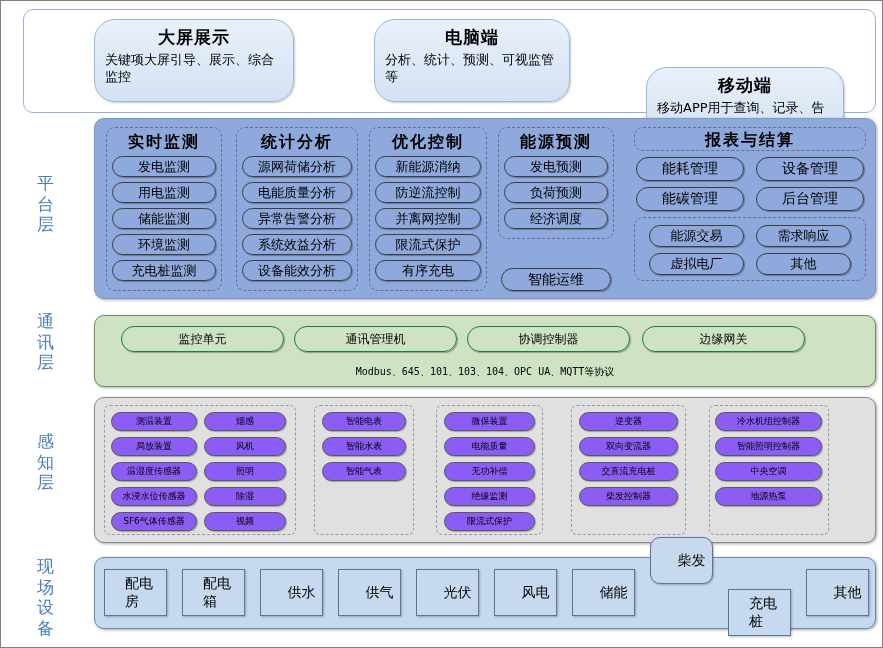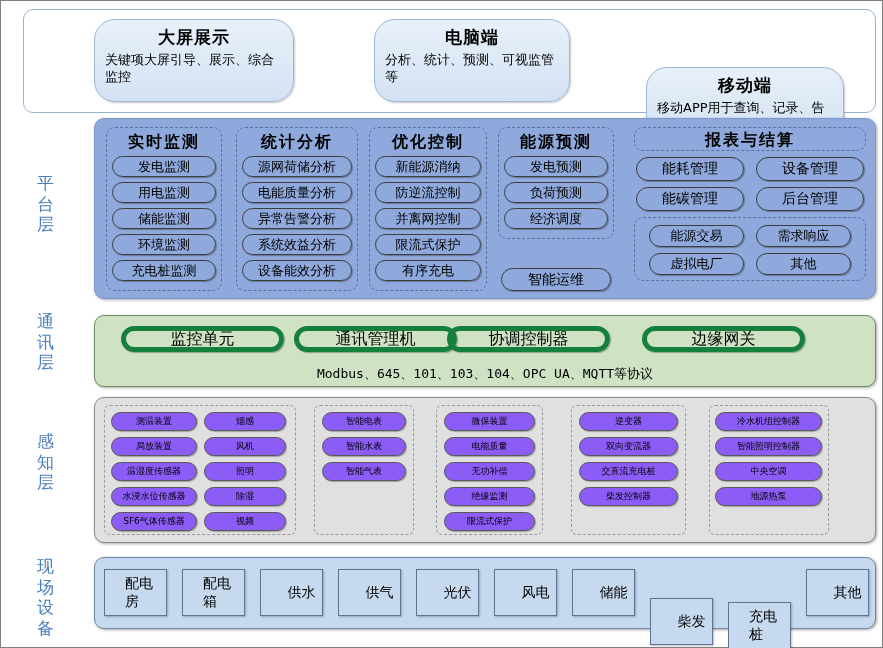--- a/index.html
+++ b/index.html
@@ -118,34 +118,34 @@
   
   .rp-row { display:flex; gap:12px; justify-content:center; margin-bottom:6px; }
   .rp-row .pill { width: 108px; height: 24px; font-size: 14px; }
   .rp-sub { border: 1px dashed #5a6f9a; border-radius:9px; padding:7px 9px 3px 9px; }
   .rp-sub .rp-row .pill { width: 95px; height: 22px; font-size: 13px; }
 
   
   .comm-pill {
     position: absolute;
     height: 26px;
-    border: 5px solid #15803d;
+    border: 1px solid #15803d;
     border-radius: 14px;
     background: transparent;
     display:flex; align-items:center; justify-content:center;
-    font-size: 16px;
+    font-size: 12px;
     color:#000;
     font-family: Liberation Mono, monospace;
     box-shadow: 1px 1px 1px rgba(0,0,0,.3);
   }
   .comm-proto {
     position: absolute;
     width: 100%;
     text-align: center;
-    font-size: 13px;
+    font-size: 10px;
     color: #000;
     font-family: "DejaVu Sans Mono", "Liberation Mono", monospace;
   }
 
   
   .sgroup {
     position: absolute;
     border: 1px dashed #9a9a9a;
     border-radius: 6px;
   }
@@ -283,21 +283,21 @@
       <div class="rp-row" style="margin-bottom:2px;">
         <div class="pill">虚拟电厂</div>
         <div class="pill">其他</div>
       </div>
     </div>
   </div>
 
   <div class="panel panel-comm" style="left:93px; top:314px; width:782px; height:72px;"></div>
   <div class="comm-pill" style="left:120px; top:325px; width:163px;">监控单元</div>
   <div class="comm-pill" style="left:293px; top:325px; width:163px;">通讯管理机</div>
-  <div class="comm-pill" style="left:446px; top:325px; width:163px;">协调控制器</div>
+  <div class="comm-pill" style="left:466px; top:325px; width:163px;">协调控制器</div>
   <div class="comm-pill" style="left:641px; top:325px; width:163px;">边缘网关</div>
   <div class="comm-proto" style="left:93px; top:364px; width:782px;">Modbus、645、101、103、104、OPC UA、MQTT等协议</div>
 
   <div class="panel panel-sense" style="left:93px; top:396px; width:782px; height:146px;"></div>
 
   <div class="sgroup" style="left:103px; top:404px; width:192px; height:130px;"></div>
   <div class="scol" style="left:110px; top:411px; width:86px;">
     <div class="spill">测温装置</div>
     <div class="spill">局放装置</div>
     <div class="spill">温湿度传感器</div>
@@ -345,17 +345,17 @@
   </div>
 
   <div class="panel panel-field" style="left:93px; top:556px; width:782px; height:72px;"></div>
   <div class="fbox" style="left:103px; top:568px;">配电房</div>
   <div class="fbox" style="left:181px; top:568px;">配电箱</div>
   <div class="fbox" style="left:259px; top:568px;">供水</div>
   <div class="fbox" style="left:337px; top:568px;">供气</div>
   <div class="fbox" style="left:415px; top:568px;">光伏</div>
   <div class="fbox" style="left:493px; top:568px;">风电</div>
   <div class="fbox" style="left:571px; top:568px;">储能</div>
-  <div class="fbox" style="left:649px; top:597px;">柴发</div>
-  <div class="fbox" style="left:727px; top:601px;">充电桩</div>
+  <div class="fbox" style="left:649px; top:536px;border-radius:10px;">柴发</div>
+  <div class="fbox" style="left:727px; top:588px;">充电桩</div>
   <div class="fbox" style="left:805px; top:568px;">其他</div>
 
 </div>
 
 </body></html>

